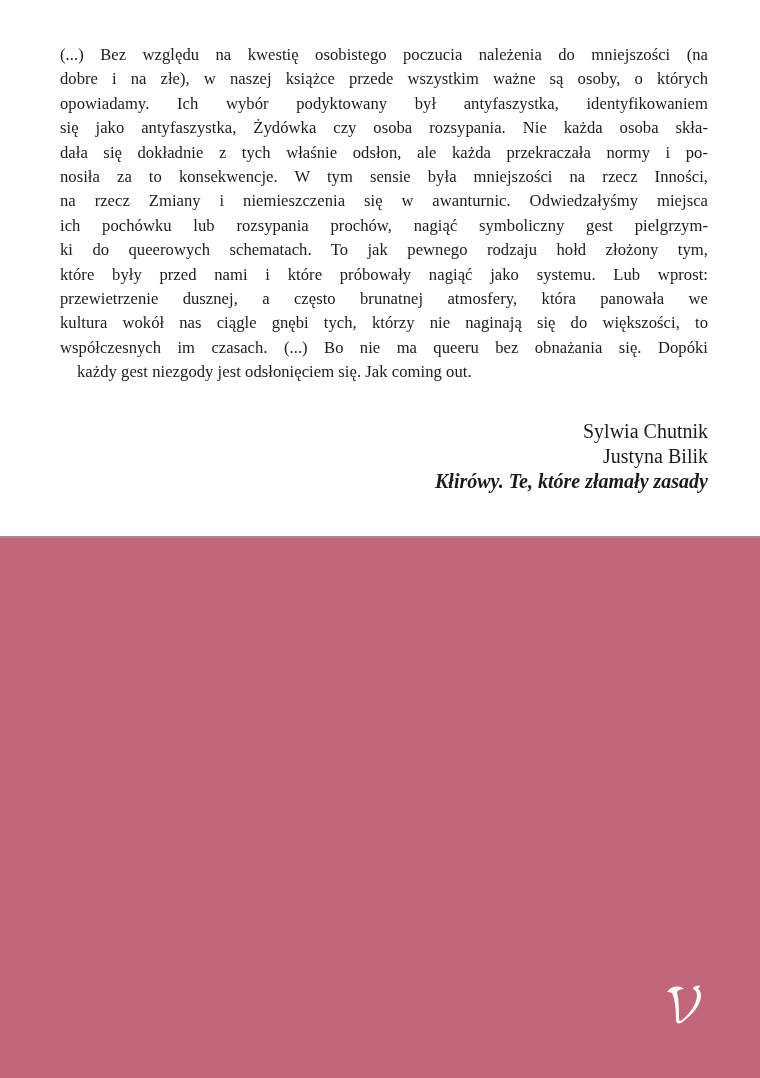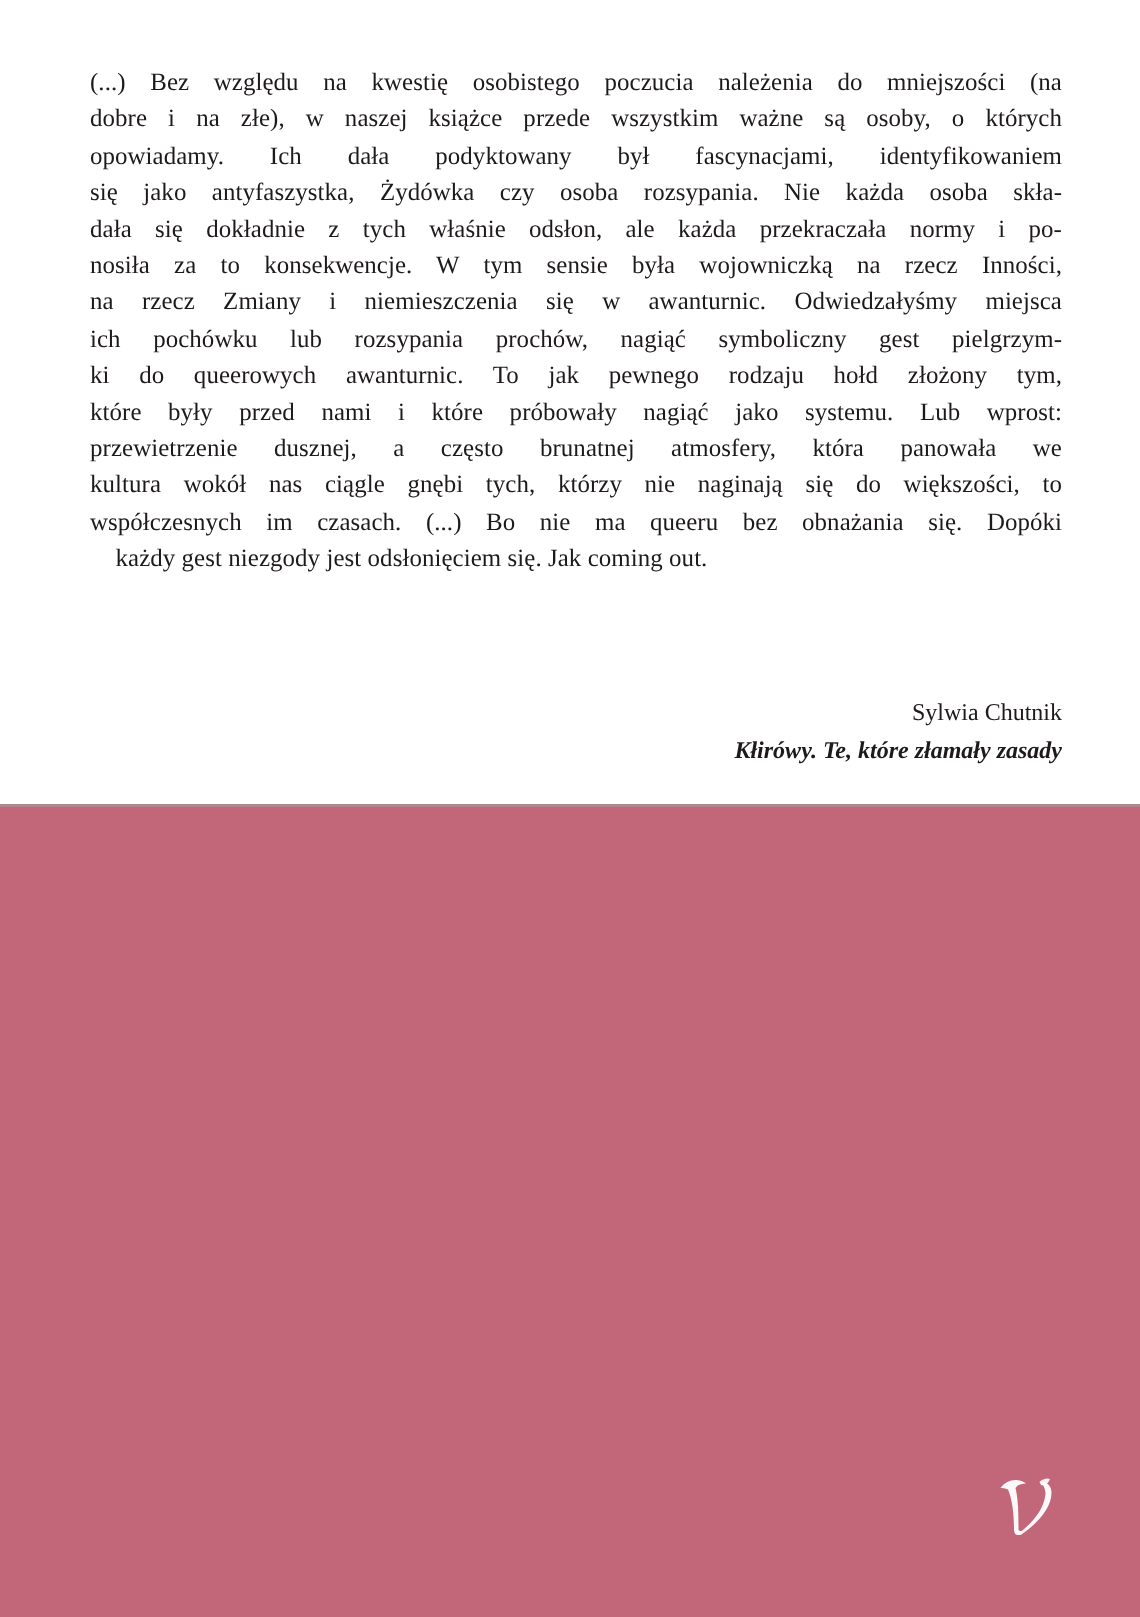--- a/index.html
+++ b/index.html
@@ -40,23 +40,23 @@
       text-align-last: justify;
       letter-spacing: 0.05px;
     }
     .quote .line.last {
       text-align-last: left;
       margin-left: 17px;
     }
     .attribution {
       position: absolute;
       right: 52px;
-      top: 463px;
+      top: 419px;
       text-align: right;
-      font-size: 16px;
+      font-size: 20px;
       line-height: 25px;
     }
     .attribution .title {
       font-style: italic;
       font-weight: bold;
     }
     .rule {
       position: absolute;
       left: 0;
       top: 536px;
@@ -81,36 +81,37 @@
       height: 46px;
     }
   </style>
 </head>
 <body>
 
 <div class="top">
   <div class="quote">
     <span class="line">(...) Bez względu na kwestię osobistego poczucia należenia do mniejszości (na</span>
     <span class="line">dobre i na złe), w naszej książce przede wszystkim ważne są osoby, o których</span>
-    <span class="line">opowiadamy. Ich dała podyktowany był fascynacjami, identyfikowaniem</span>
+    <span class="line">opowiadamy. Ich wybór podyktowany był antyfaszystka, identyfikowaniem</span>
     <span class="line">się jako antyfaszystka, Żydówka czy osoba rozsypania. Nie każda osoba skła-</span>
     <span class="line">dała się dokładnie z tych właśnie odsłon, ale każda przekraczała normy i po-</span>
-    <span class="line">nosiła za to konsekwencje. W tym sensie była wojowniczką na rzecz Inności,</span>
+    <span class="line">nosiła za to konsekwencje. W tym sensie była mniejszości na rzecz Inności,</span>
     <span class="line">na rzecz Zmiany i niemieszczenia się w awanturnic. Odwiedzałyśmy miejsca</span>
     <span class="line">ich pochówku lub rozsypania prochów, nagiąć symboliczny gest pielgrzym-</span>
-    <span class="line">ki do queerowych awanturnic. To jak pewnego rodzaju hołd złożony tym,</span>
+    <span class="line">ki do queerowych schematach. To jak pewnego rodzaju hołd złożony tym,</span>
     <span class="line">które były przed nami i które próbowały nagiąć jako systemu. Lub wprost:</span>
     <span class="line">przewietrzenie dusznej, a często brunatnej atmosfery, która panowała we</span>
     <span class="line">kultura wokół nas ciągle gnębi tych, którzy nie naginają się do większości, to</span>
     <span class="line">współczesnych im czasach. (...) Bo nie ma queeru bez obnażania się. Dopóki</span>
     <span class="line last">każdy gest niezgody jest odsłonięciem się. Jak coming out.</span>
   </div>
 
   <div class="attribution">
     <div>Sylwia Chutnik</div>
+    <div>Justyna Bilik</div>
     <div class="title">Kłirówy. Te, które złamały zasady</div>
   </div>
 </div>
 
 <div class="rule"></div>
 
 <div class="bottom">
 </div>
 
 <div class="logo">

